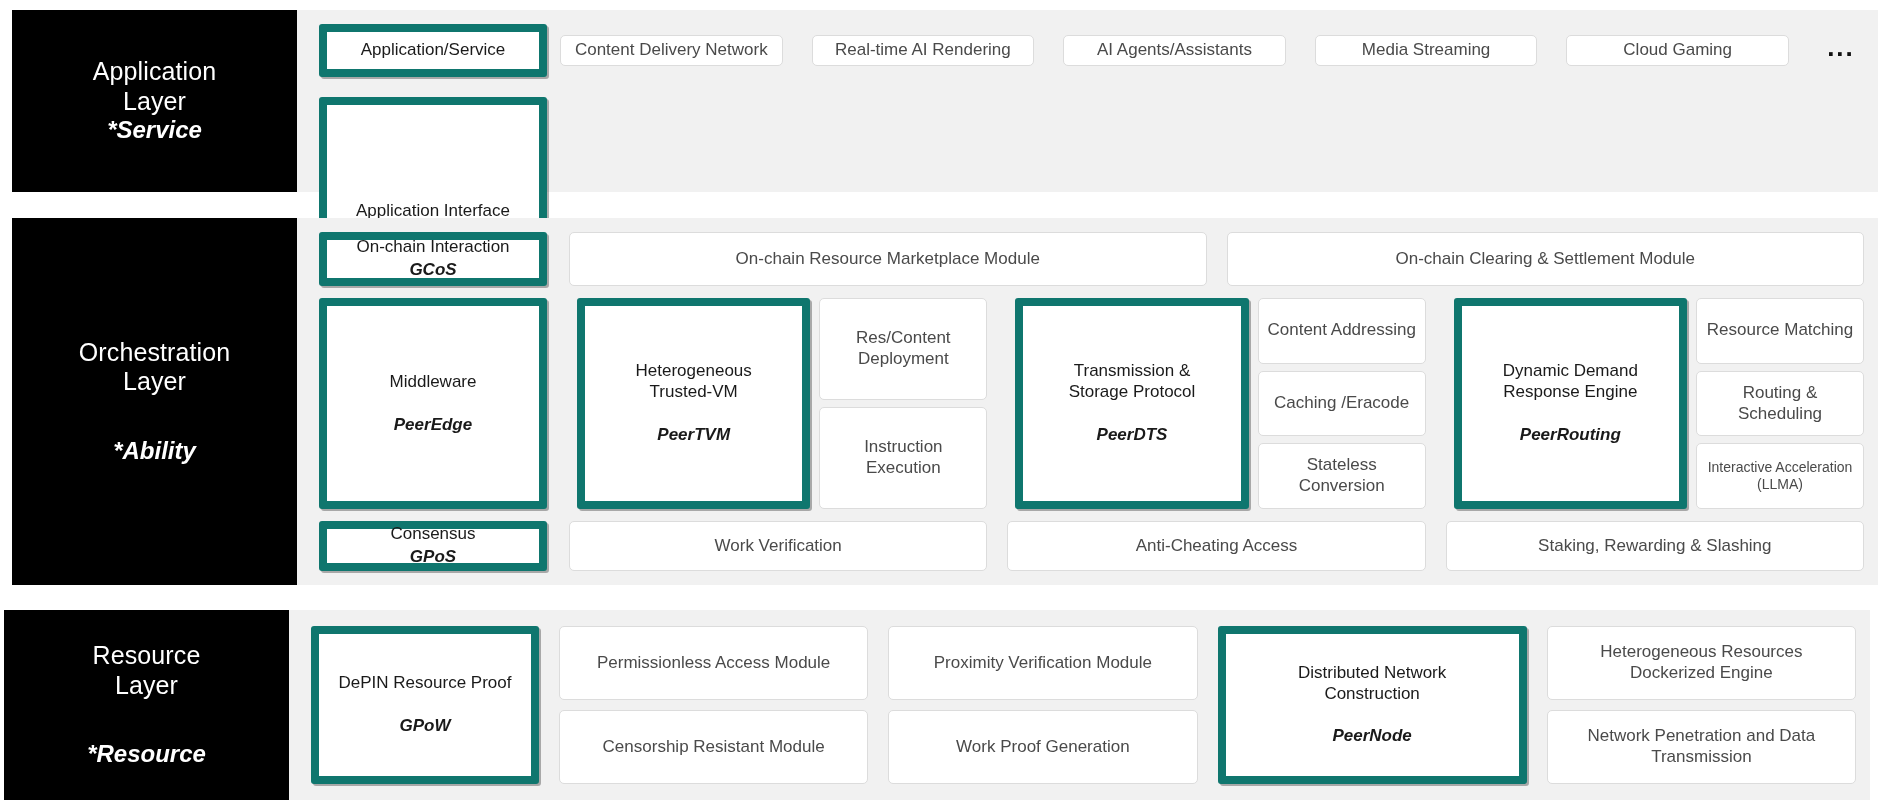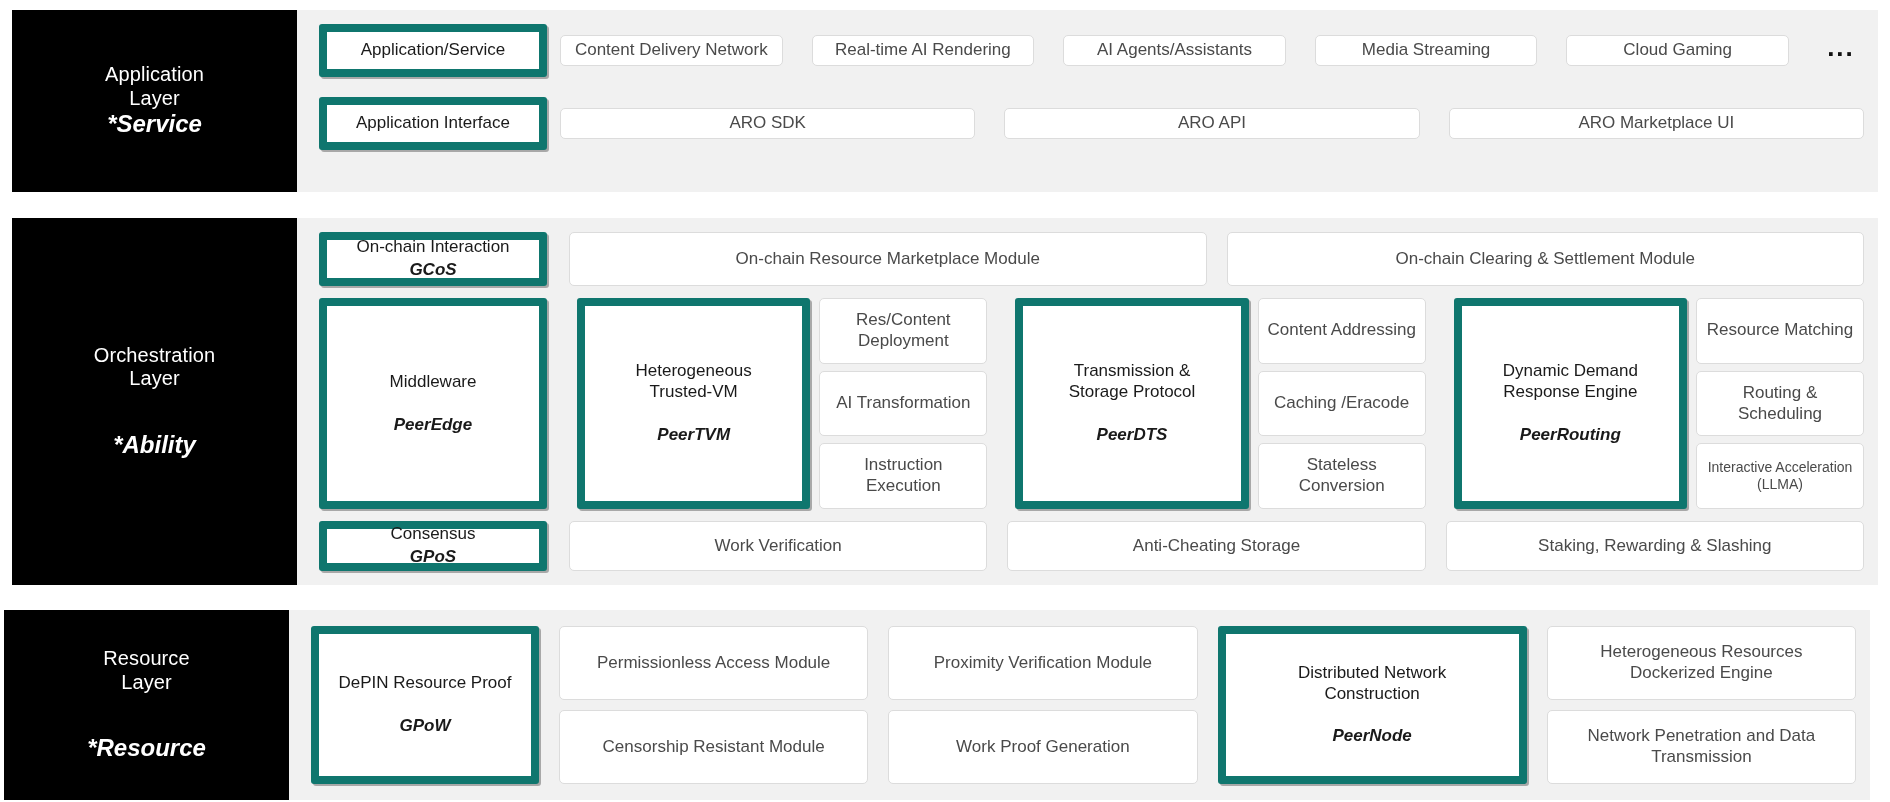--- a/index.html
+++ b/index.html
@@ -33,21 +33,21 @@
     width: 285px;
     flex: 0 0 285px;
     display: flex;
     flex-direction: column;
     align-items: center;
     justify-content: center;
     box-sizing: border-box;
     text-align: center;
   }
   .layer-label .lname {
-    font-size: 20px;
+    font-size: 25px;
     line-height: 1.18;
     font-weight: 400;
     letter-spacing: .1px;
   }
   .layer-label .ltag {
     font-size: 24px;
     font-style: italic;
     font-weight: 700;
     line-height: 1.18;
   }
@@ -97,21 +97,21 @@
     margin-top: 22px;
     font-size: 17px;
     color: #1a1a1a;
   }
   .box .sub.tight { margin-top: 2px; }
 
   
   #layer-app { left: 12px; top: 10px; width: 1866px; height: 182px; }
   .app-row { display: flex; gap: 13px; }
   .app-row.r1 { height: 53px; }
-  .app-row.r2 { height: 53px; margin-top: 20px; }
+  .app-row.r2 { height: 53px; margin-top: 20px; flex-direction: column; }
   .app-row .lead { width: 228px; flex: 0 0 228px; }
   .app-row .rest { flex: 1 1 auto; display: flex; gap: 29px; align-items: center; }
   .app-row.r1 .rest > .box { flex: 1 1 0; }
   .app-row.r2 .rest > .box { flex: 1 1 0; }
   .ellipsis-icon {
     flex: 0 0 46px;
     display: flex;
     align-items: center;
     justify-content: center;
     color: #111;
@@ -252,21 +252,20 @@
             <div class="grp">
               <div class="box strong main">
                 <div class="stack">
                   <span>Heterogeneous</span>
                   <span>Trusted-VM</span>
                   <span class="sub">PeerTVM</span>
                 </div>
               </div>
               <div class="subcol">
                 <div class="box">Res/Content Deployment</div>
-                <div class="box">AI Transformation</div>
                 <div class="box">Instruction Execution</div>
               </div>
             </div>
 
             <div class="grp">
               <div class="box strong main">
                 <div class="stack">
                   <span>Transmission &amp;</span>
                   <span>Storage Protocol</span>
                   <span class="sub">PeerDTS</span>
@@ -299,21 +298,21 @@
 
         <div class="orch-bot">
           <div class="box strong orch-col-left">
             <div class="stack">
               <span>Consensus</span>
               <span class="sub tight">GPoS</span>
             </div>
           </div>
           <div class="orch-col-right">
             <div class="box">Work Verification</div>
-            <div class="box">Anti-Cheating Storage</div>
+            <div class="box">Anti-Cheating Access</div>
             <div class="box">Staking, Rewarding &amp; Slashing</div>
           </div>
         </div>
 
       </div>
     </div>
   </div>
 
   <div class="layer" id="layer-res">
     <div class="layer-label spaced">

